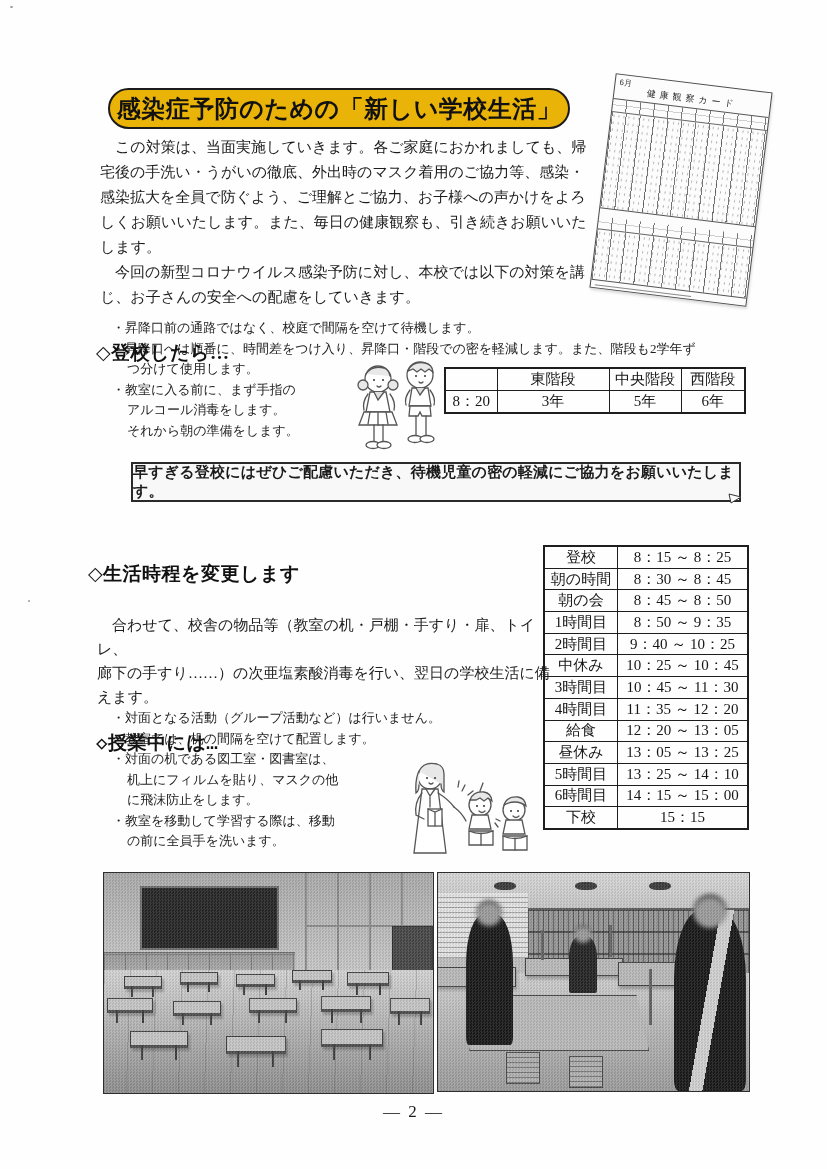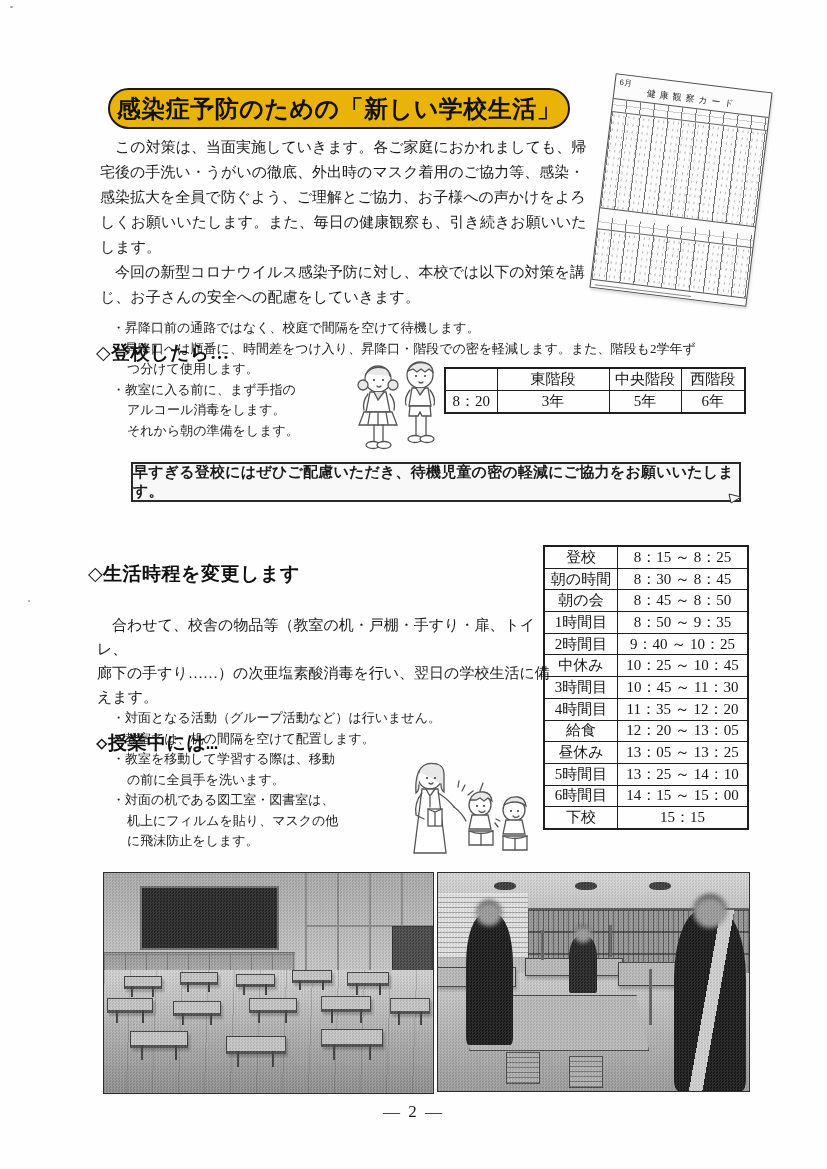--- a/index.html
+++ b/index.html
@@ -282,25 +282,25 @@
           <td>下校</td>
           <td>15：15</td>
         </tr>
       </tbody>
   </table>
 
   <div class="sec-h" style="left:96px;top:686px;font-family:Liberation Mono, monospace;">◇授業中には…</div>
   <div class="bullets" style="left:112px;top:708px;width:470px;">
       <div class="bullet">・対面となる活動（グループ活動など）は行いません。</div>
       <div class="bullet">・教室では、机の間隔を空けて配置します。</div>
-      <div class="bullet">・教室を移動して学習する際は、移動
-の前に全員手を洗います。</div>
       <div class="bullet">・対面の机である図工室・図書室は、
 机上にフィルムを貼り、マスクの他
 に飛沫防止をします。</div>
+      <div class="bullet">・教室を移動して学習する際は、移動
+の前に全員手を洗います。</div>
     </div>
 
   <div class="illu" style="left:392px;top:757px;">
     <svg width="145" height="108" viewBox="0 0 145 108" fill="none" stroke="#555" stroke-width="1.3" stroke-linecap="round">
 
       <circle cx="38" cy="20" r="12" fill="#fff"></circle>
       <path d="M27 14 q5 -10 18 -7 q7 2 7 10 l0 18 q-3 -2 -3 -8 M27 14 q-4 8 -3 22 q3 -2 3 -8" fill="#e8e8e8"></path>
       <circle cx="35" cy="21" r="1" fill="#333" stroke="none"></circle>
         <circle cx="43" cy="21" r="1" fill="#333" stroke="none"></circle>
       <path d="M37 26 q2 2 4 0"></path>

